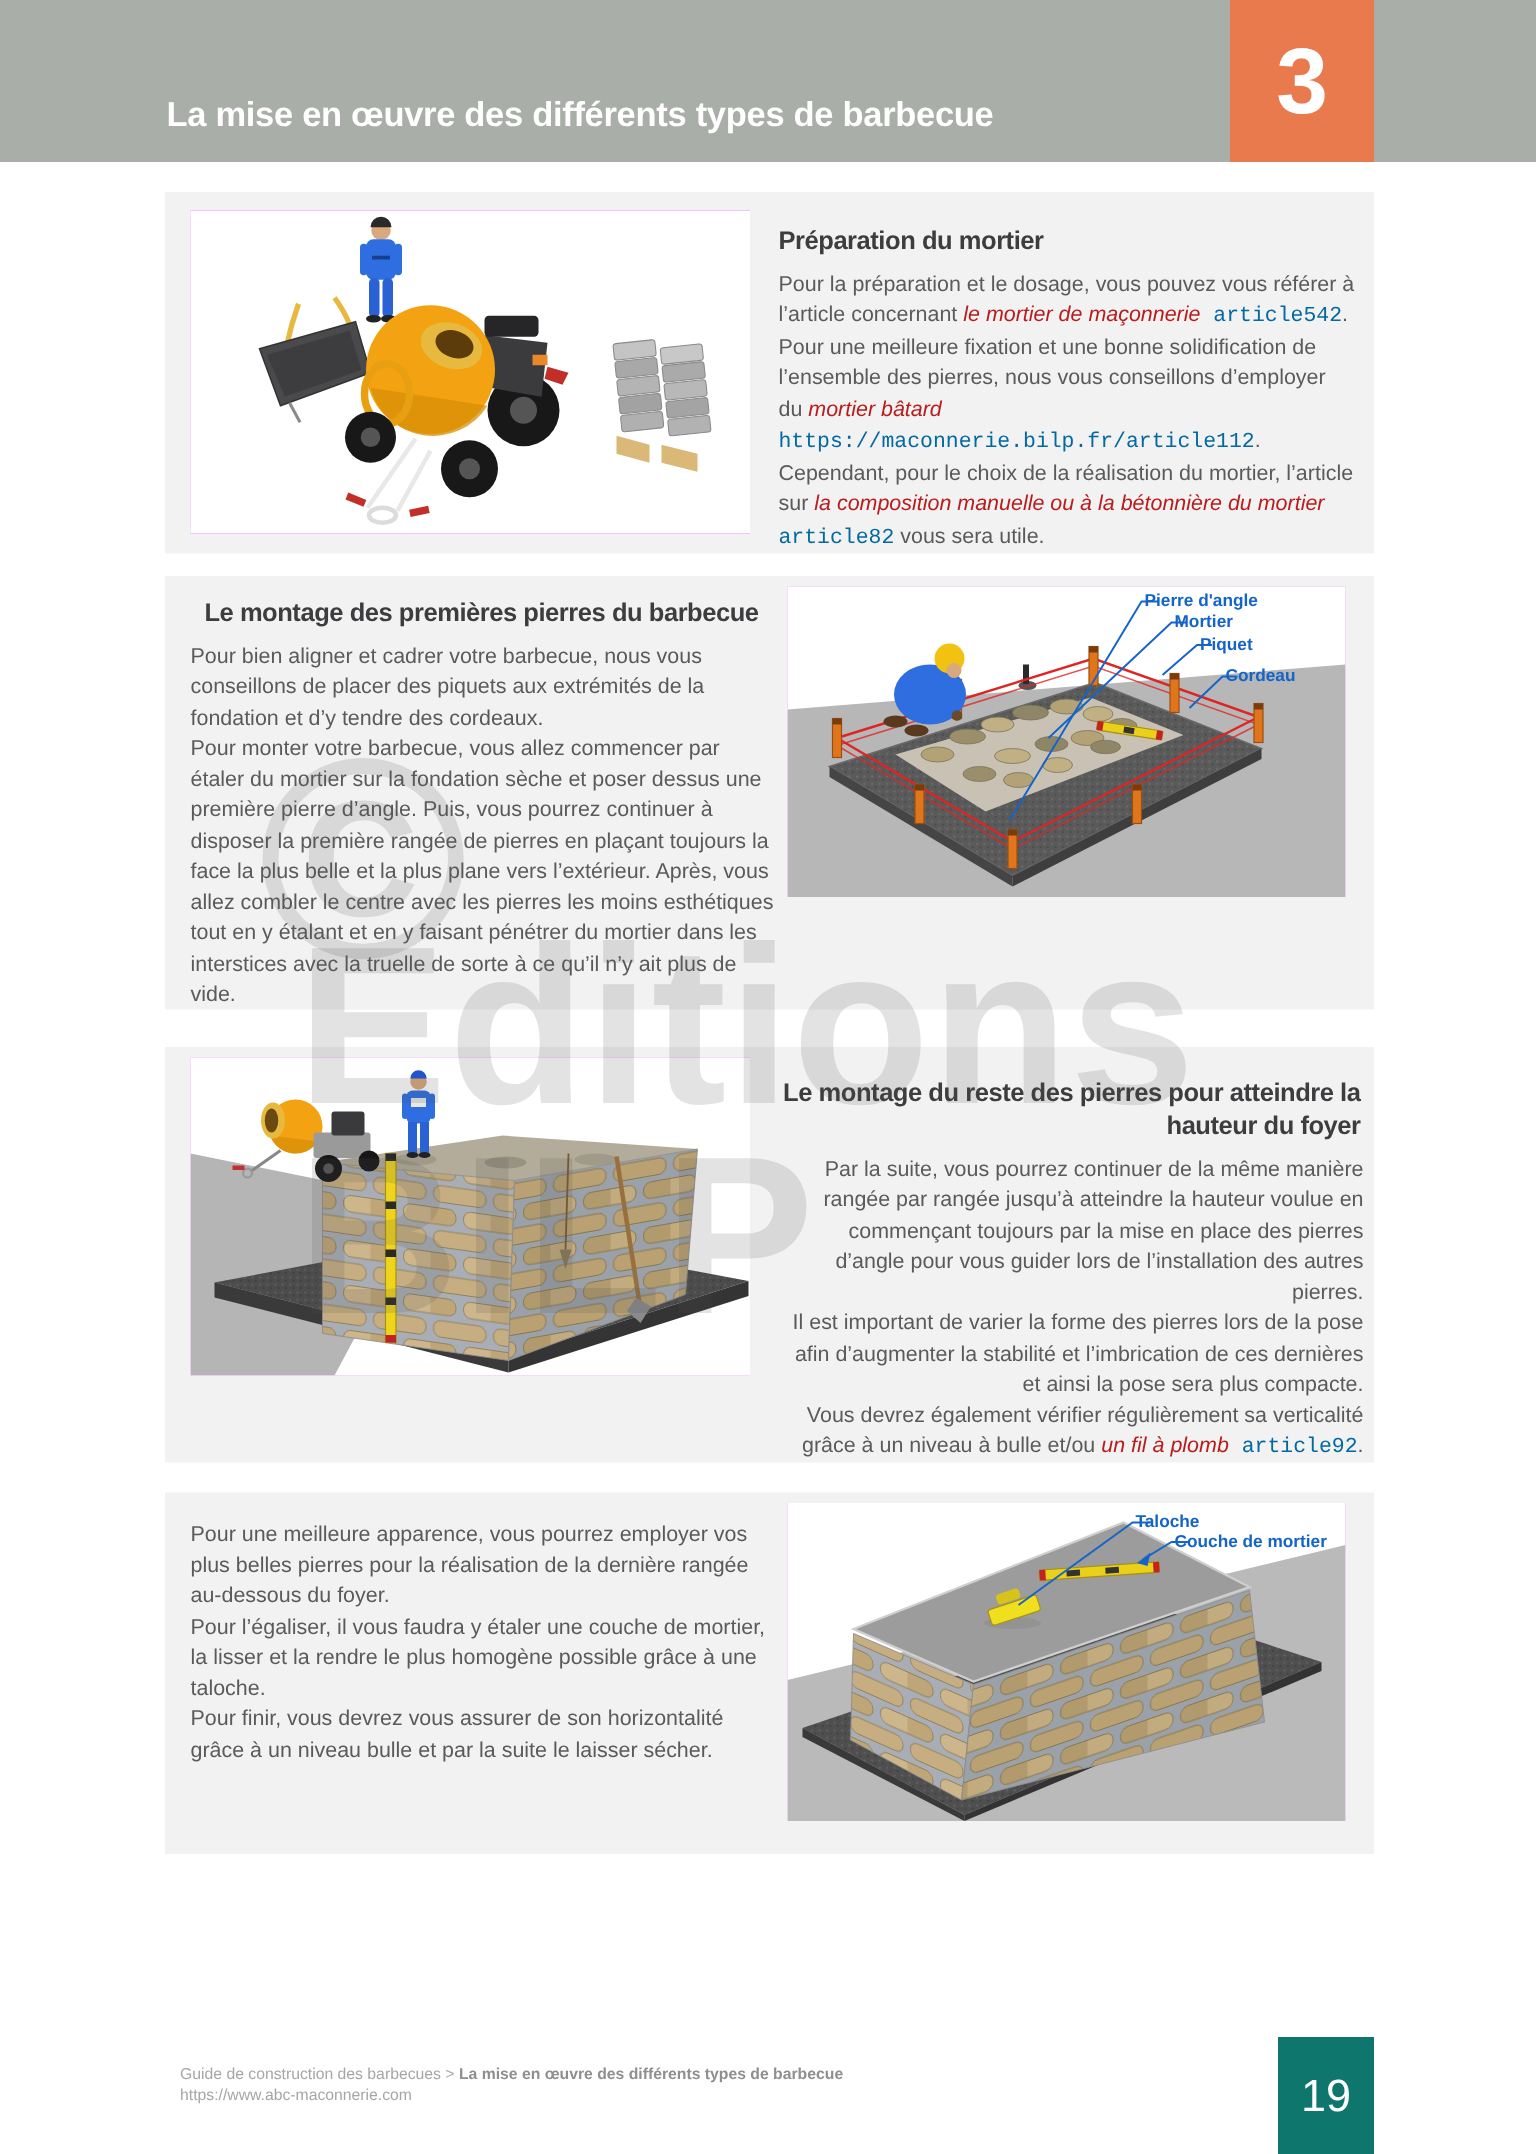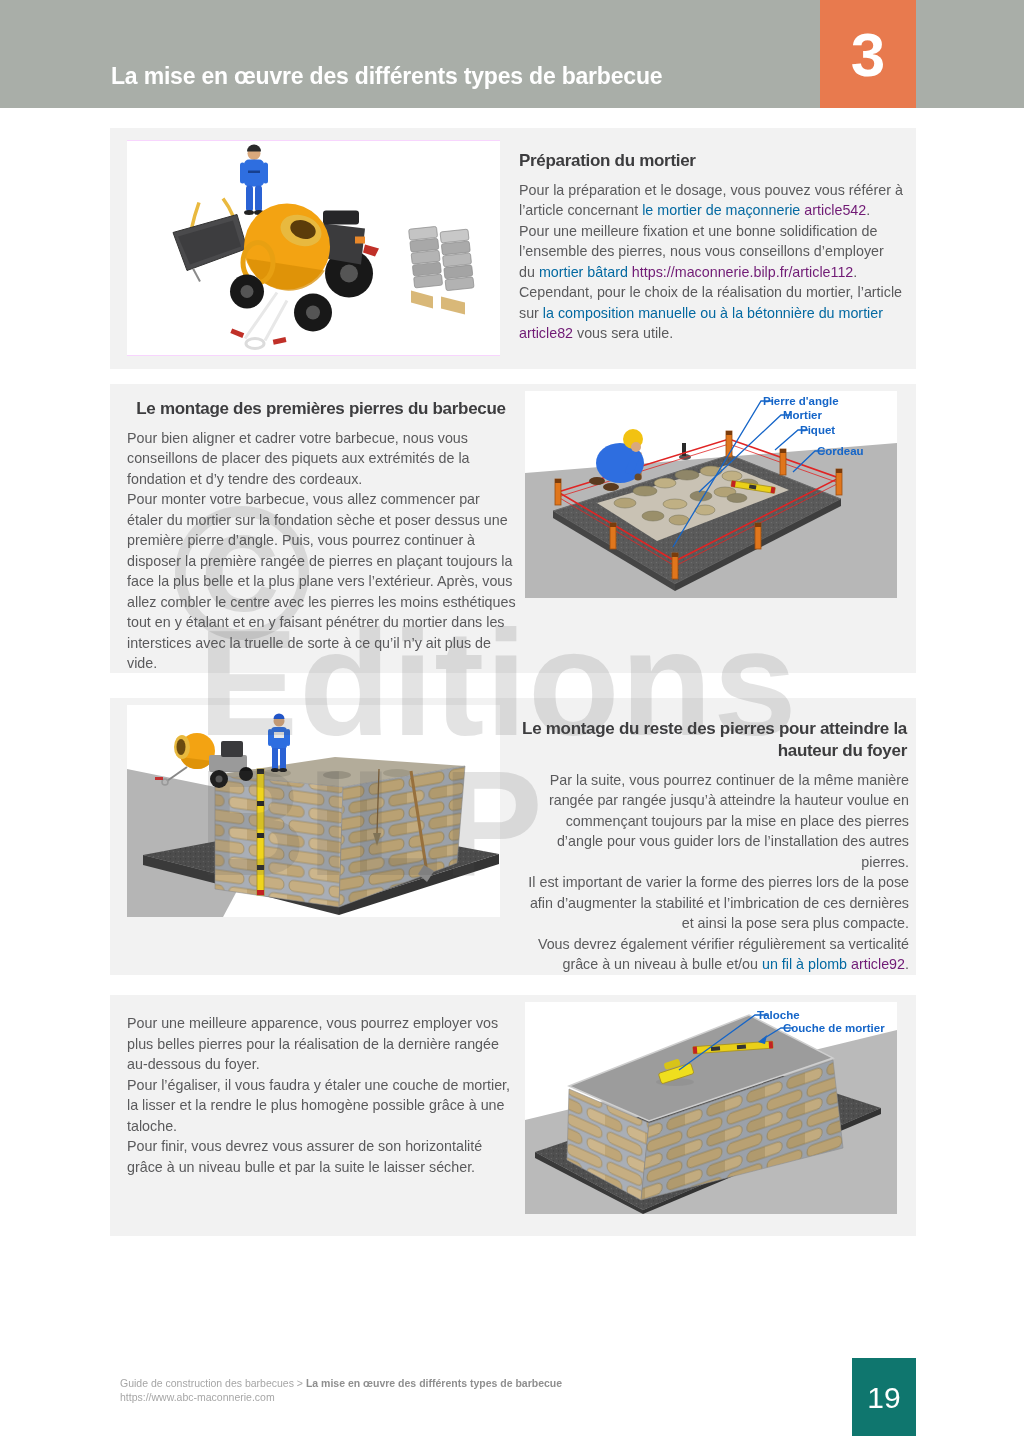--- a/index.html
+++ b/index.html
@@ -16,22 +16,22 @@
   #s2{top:384px;height:289px;}
   #s3{top:698px;height:277px;text-align:right;}
   #s4{top:995px;height:241px;}
   .illus{position:absolute;background:#f0abfc;z-index:1;}
   .illus svg{display:block;width:100%;height:100%;}
   .txt{position:absolute;z-index:3;}
   .txt h2{margin:0 2px 8px 0;font-size:17px;font-weight:bold;color:#3d3d3f;letter-spacing:-0.3px;line-height:1.28;}
   .txt p{margin:0;font-size:14.3px;line-height:20.5px;color:#5a5a5c;}
   .heading-center{text-align:center;}
   .heading-right{text-align:right;}
-  .run-link{color:#0369a1;}
-  .run-ref{color:#701a75;}
+  .run-link{color:#b91c1c;font-style:italic;}
+  .run-ref{color:#0369a1;font-family:Liberation Mono, monospace;}
   .img-label{position:absolute;z-index:4;font-size:11.5px;font-weight:bold;color:#1565c8;white-space:nowrap;}
   
   .wm{position:absolute;z-index:2;font-weight:bold;color:rgba(80,80,80,0.16);pointer-events:none;line-height:1;white-space:nowrap;}
   #wm-c{left:172px;top:478px;font-size:190px;}
   #wm-1{left:198px;top:608px;font-size:150px;letter-spacing:1px;}
   #wm-2{left:198px;top:748px;font-size:150px;letter-spacing:1px;}
   
   .footer-crumbs{position:absolute;left:120px;top:1376px;z-index:6;font-size:10.5px;line-height:14px;color:#a6a6a6;}
   .footer-crumbs .crumb-bold{color:#8f8f8f;font-weight:bold;}
   .page-number{position:absolute;left:852px;top:1358px;width:64px;height:80px;background:#0f766e;z-index:6;

